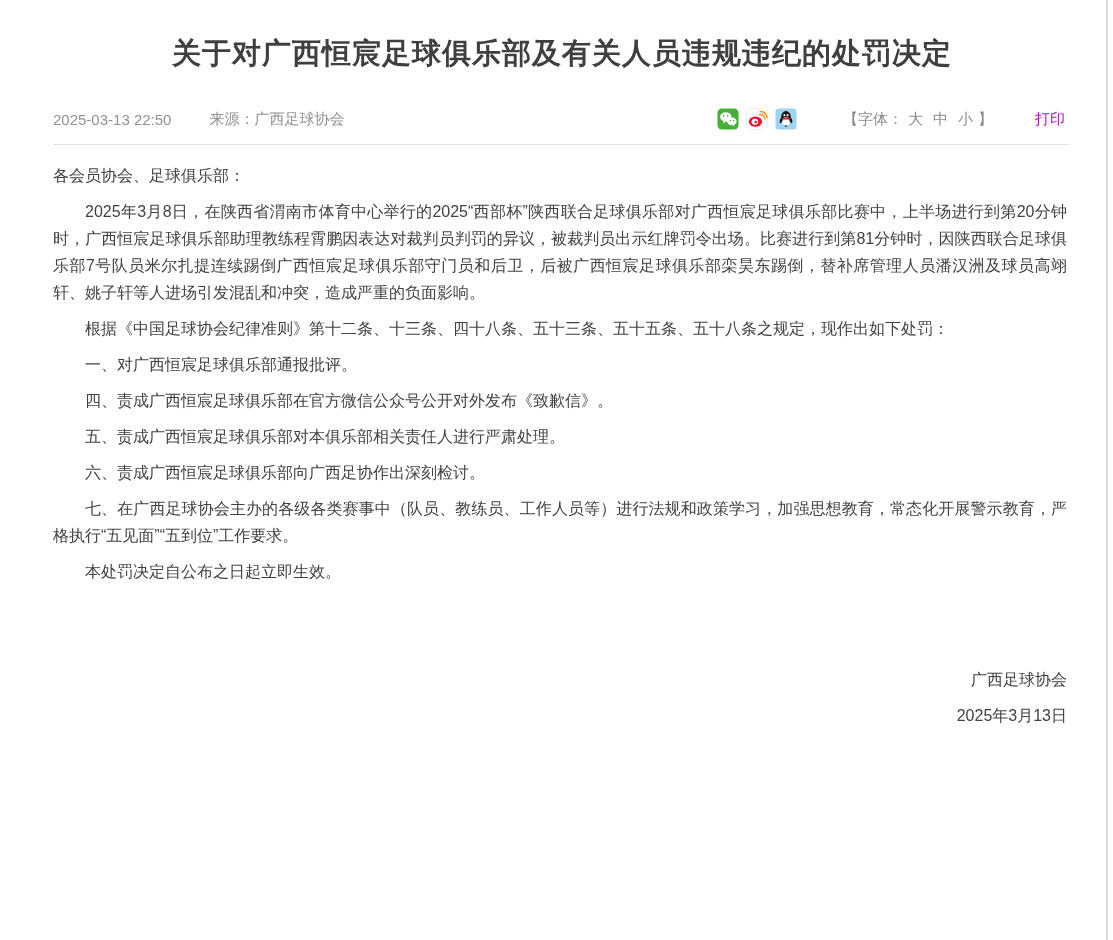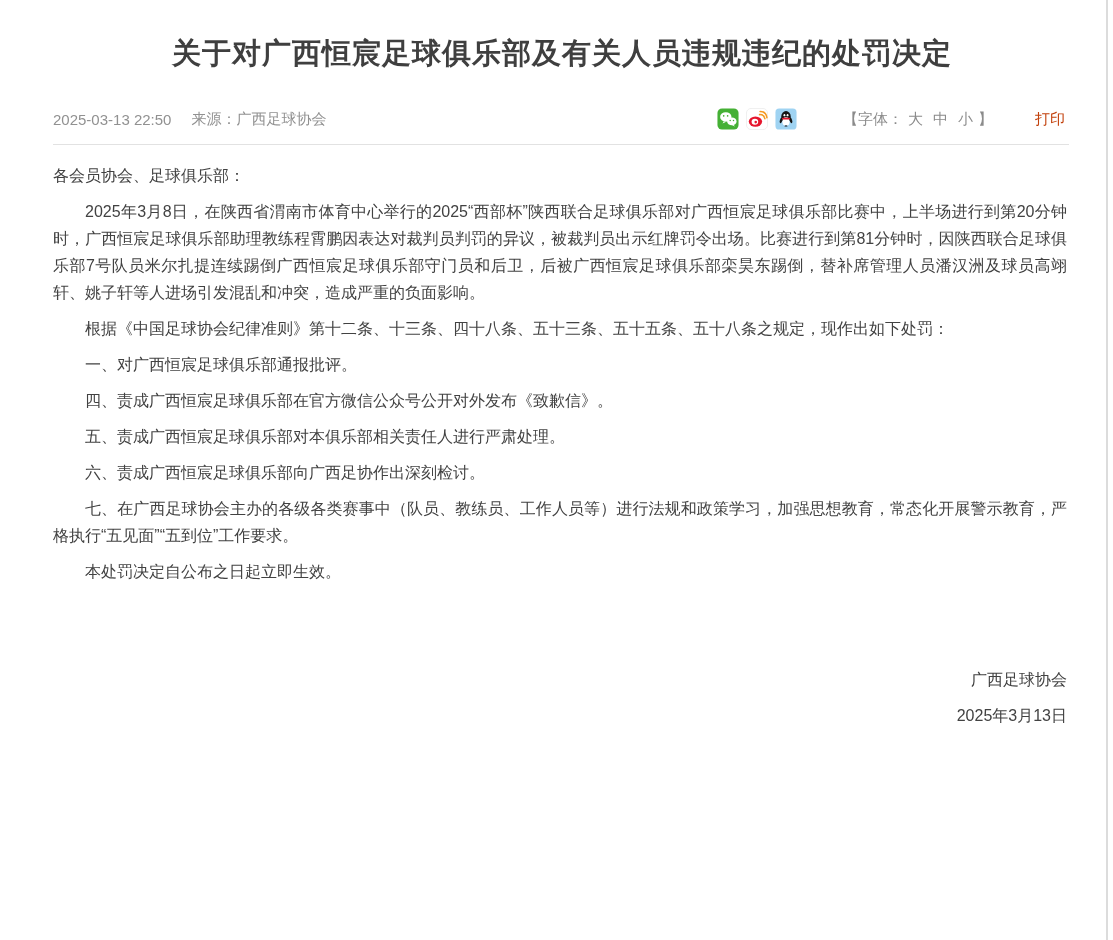--- a/index.html
+++ b/index.html
@@ -38,42 +38,42 @@
   .meta-row {
     display: flex;
     align-items: center;
     margin-top: 34px;
     padding: 0 46px 0 42px;
     height: 26px;
     font-size: 15px;
     color: #919191;
   }
   .meta-left { display: flex; align-items: center; white-space: nowrap; }
-  .meta-datetime { margin-right: 20px; }
+  .meta-datetime { margin-right: 38px; }
   .share-group {
     margin-left: auto;
     display: flex;
     align-items: center;
     gap: 7px;
   }
   .share-icon { width: 22px; height: 22px; display: block; cursor: pointer; }
   .fontsize-group {
     display: flex;
     align-items: flex-end;
     margin-left: 46px;
     font-size: 15px;
     color: #8b8b8b;
     white-space: nowrap;
   }
   .fontsize-option { cursor: pointer; margin: 0 5px; }
   .print-label {
     margin-left: 42px;
     margin-right: 2px;
     font-size: 15px;
-    color: #c2410c;
+    color: #a21caf;
     cursor: pointer;
     white-space: nowrap;
   }
   .divider {
     margin: 12px 44px 0 42px;
     border: none;
     border-top: 1px solid #e2e2e2;
     height: 0;
   }
   .article-body {

